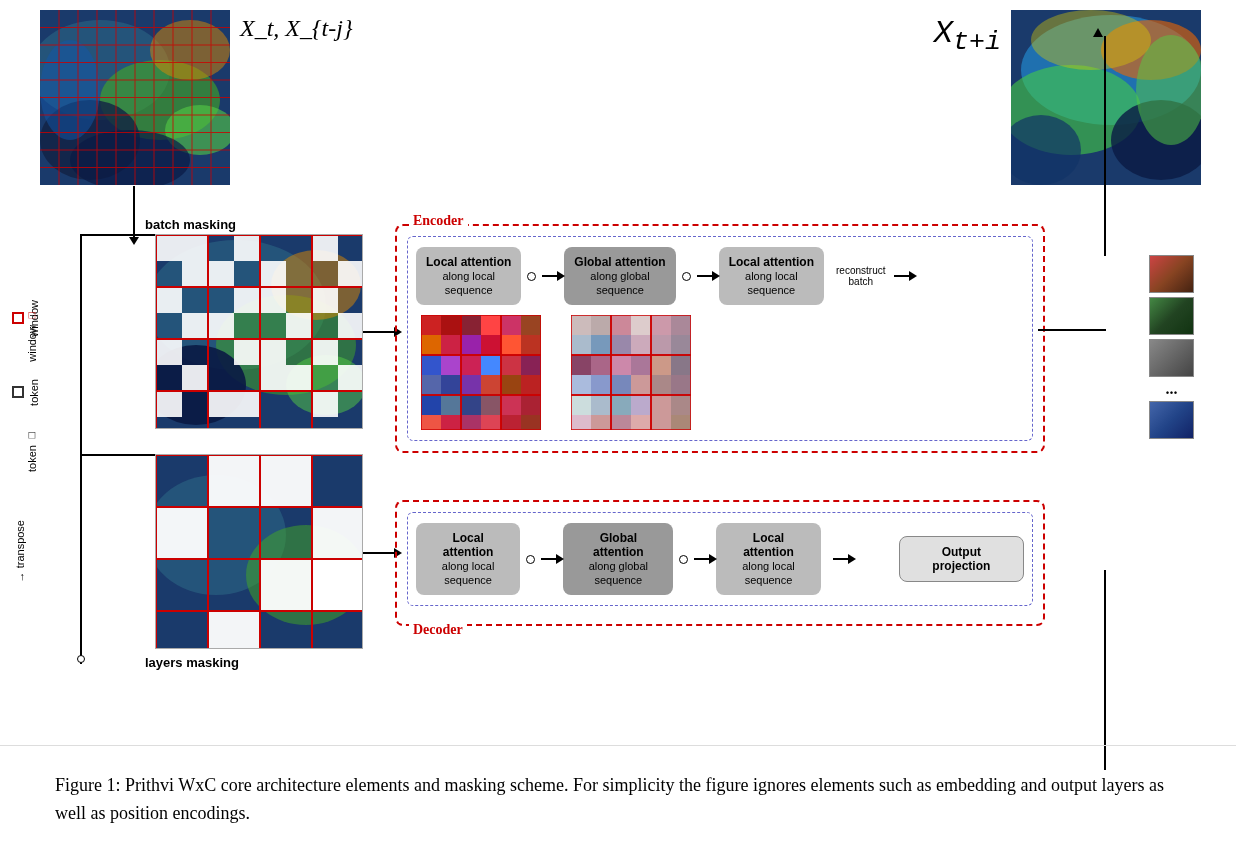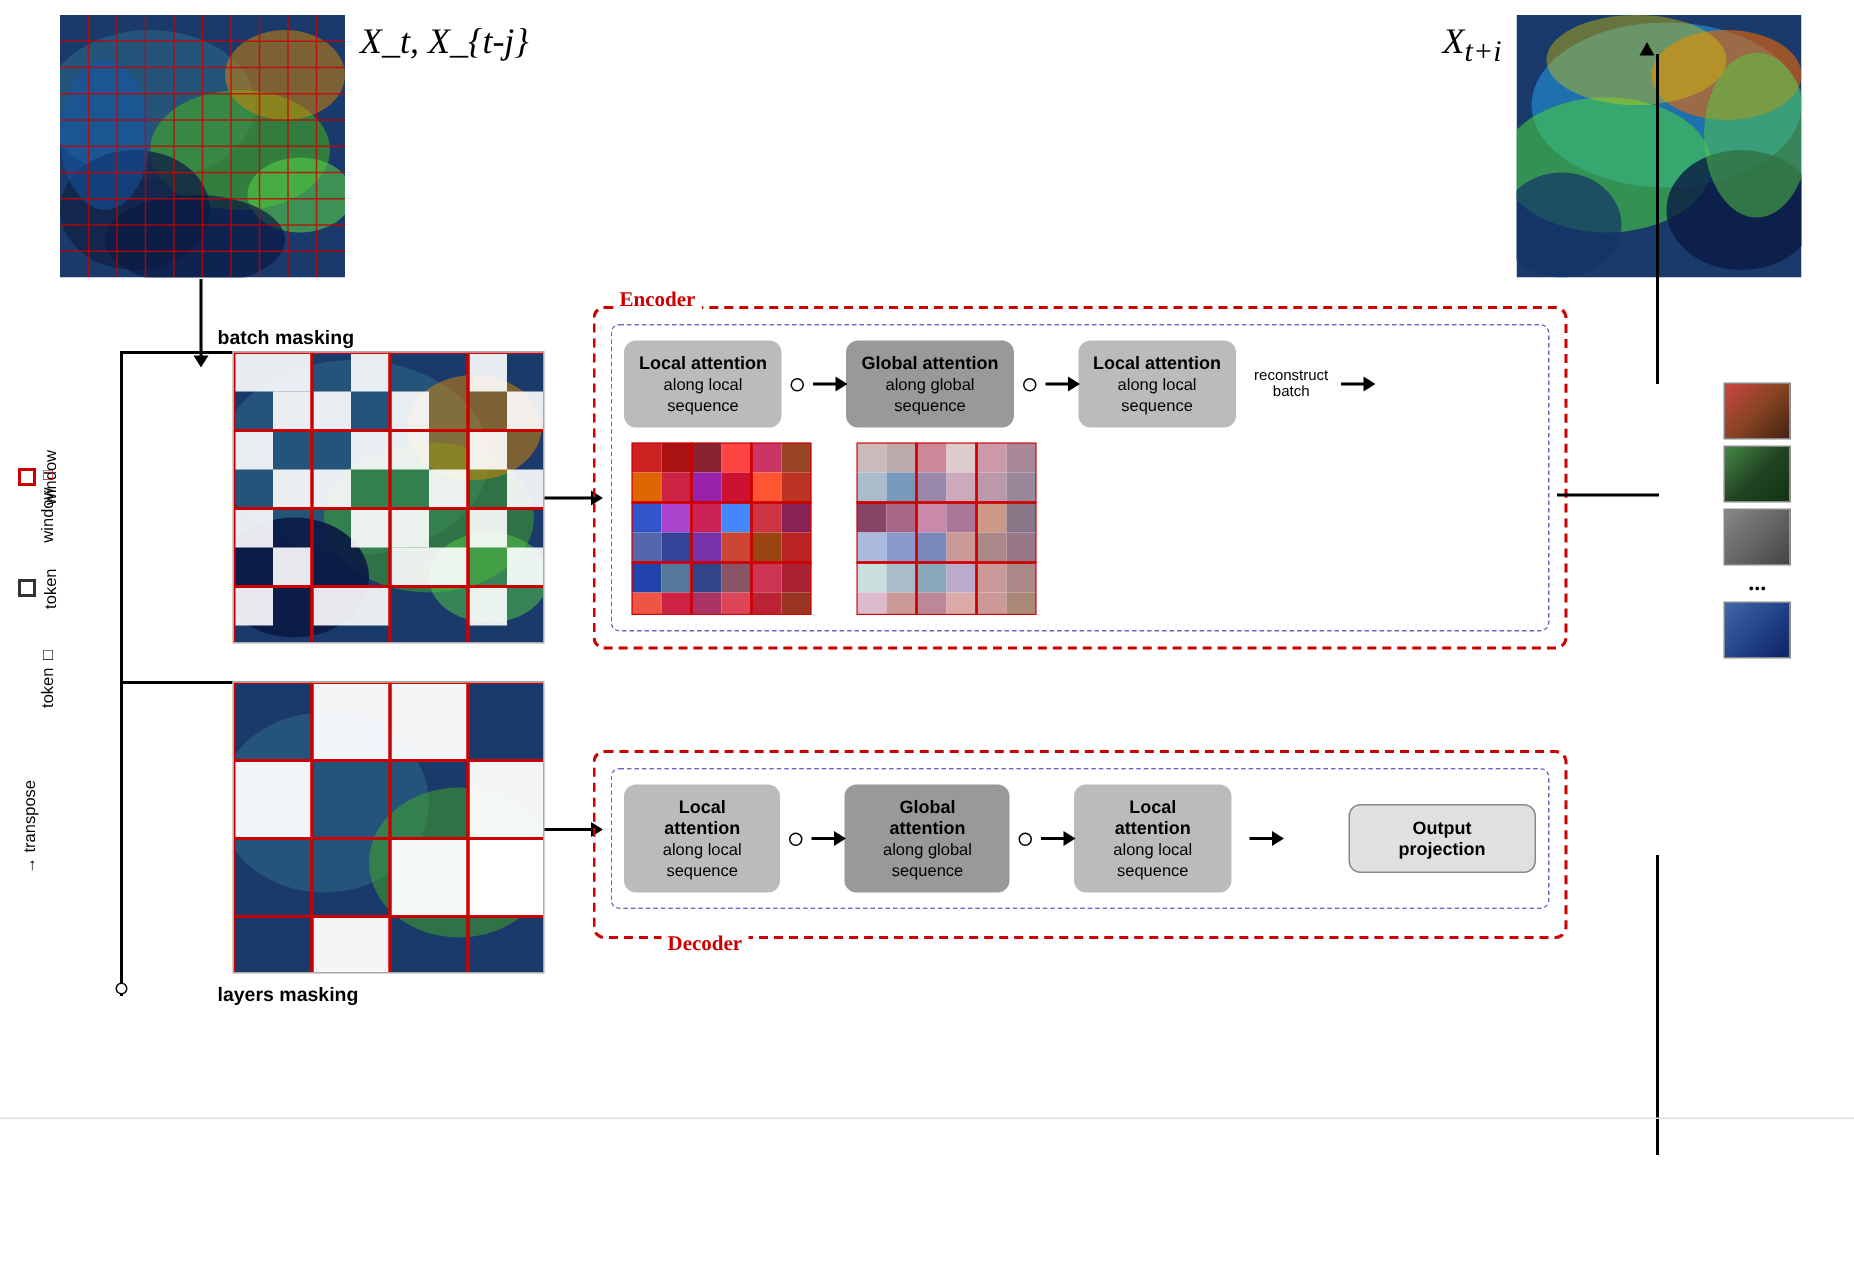--- a/index.html
+++ b/index.html
@@ -79,21 +79,21 @@
       <ellipse cx="60" cy="100" rx="70" ry="45" fill="#44cc44" opacity="0.6"></ellipse>
       <ellipse cx="150" cy="130" rx="50" ry="40" fill="#0a1a44" opacity="0.8"></ellipse>
       <ellipse cx="140" cy="40" rx="50" ry="30" fill="#ee6600" opacity="0.6"></ellipse>
       <ellipse cx="30" cy="140" rx="40" ry="35" fill="#113366" opacity="0.7"></ellipse>
       <ellipse cx="160" cy="80" rx="35" ry="55" fill="#55cc44" opacity="0.5"></ellipse>
       <ellipse cx="80" cy="30" rx="60" ry="30" fill="#ddcc00" opacity="0.4"></ellipse>
 
     </svg>
   </div>
 
-  <div style="position:absolute;top:15px;right:235px;font-size:24px;font-style:italic;font-family:Liberation Serif, serif;">
+  <div style="position:absolute;top:15px;right:235px;font-size:32px;font-style:italic;font-family:Liberation Mono, monospace;">
     <i>X</i><sub>t+i</sub>
   </div>
 
   <div style="position:absolute;top:186px;left:133px;width:2px;height:52px;background:#000;">
     <div style="position:absolute;bottom:-7px;left:-4px;border-left:5px solid transparent;border-right:5px solid transparent;border-top:8px solid #000;"></div>
   </div>
 
   <div style="position:absolute;top:234px;left:80px;width:2px;height:430px;background:#000;"></div>
 
   <div style="position:absolute;top:234px;left:80px;width:75px;height:2px;background:#000;"></div>
@@ -256,21 +256,21 @@
   <div style="position:absolute;top:655px;left:77px;width:8px;height:8px;border-radius:50%;border:1.5px solid #000;background:#fff;"></div>
 
   <div style="position:absolute;top:331px;left:363px;width:32px;height:2px;background:#000;">
     <div style="position:absolute;right:-7px;top:-4px;border-top:5px solid transparent;border-bottom:5px solid transparent;border-left:8px solid #000;"></div>
   </div>
 
   <div style="position:absolute;top:552px;left:363px;width:32px;height:2px;background:#000;">
     <div style="position:absolute;right:-7px;top:-4px;border-top:5px solid transparent;border-bottom:5px solid transparent;border-left:8px solid #000;"></div>
   </div>
 
-  <div style="position:absolute;top:204px;left:395px;width:650px;border:2px dashed #cc0000;border-radius:8px;padding:10px;">
+  <div style="position:absolute;top:224px;left:395px;width:650px;border:2px dashed #cc0000;border-radius:8px;padding:10px;">
     <div style="position:absolute;top:-13px;left:12px;font-size:14px;font-weight:bold;color:#cc0000;background:#fff;padding:0 4px;">Encoder</div>
 
 
     <div style="border:1.5px dashed #6666cc;border-radius:6px;padding:10px 8px;">
 
       <div style="display:flex;align-items:center;gap:6px;">
 
         <div style="background:#bbbbbb;border-radius:8px;padding:8px 10px;font-size:12px;font-weight:bold;text-align:center;min-width:95px;font-family:sans-serif;">
           <span>Local attention</span><br>
           <span style="font-weight:normal;font-size:11px;">along local<br>sequence</span>
@@ -410,21 +410,21 @@
             <rect x="0" y="80" width="40" height="35"></rect>
             <rect x="40" y="80" width="40" height="35"></rect>
             <rect x="80" y="80" width="40" height="35"></rect>
           </g>
         </svg>
       </div>
     </div>
   </div>
 
   <div style="position:absolute;top:500px;left:395px;width:650px;border:2px dashed #cc0000;border-radius:8px;padding:10px;">
-    <div style="position:absolute;bottom:-14px;left:12px;font-size:14px;font-weight:bold;color:#cc0000;background:#fff;padding:0 4px;margin-left:32px;">Decoder</div>
+    <div style="position:absolute;bottom:-14px;left:12px;font-size:14px;font-weight:bold;color:#cc0000;background:#fff;padding:0 4px;">Decoder</div>
 
     <div style="border:1.5px dashed #6666cc;border-radius:6px;padding:10px 8px;margin-bottom:8px;">
 
       <div style="display:flex;align-items:center;gap:6px;">
         <div style="background:#bbbbbb;border-radius:8px;padding:8px 10px;font-size:12px;font-weight:bold;text-align:center;min-width:95px;font-family:sans-serif;">
           <span>Local attention</span><br>
           <span style="font-weight:normal;font-size:11px;">along local<br>sequence</span>
         </div>
         <div style="width:9px;height:9px;border-radius:50%;border:1.5px solid #000;background:#fff;flex-shrink:0;"></div>
         <div style="width:16px;height:2px;background:#000;position:relative;flex-shrink:0;">
@@ -466,16 +466,17 @@
   </div>
 
   <div style="position:absolute;top:36px;right:130px;width:2px;height:220px;background:#000;"></div>
 
   <div style="position:absolute;top:329px;right:130px;width:68px;height:2px;background:#000;"></div>
 
   <div style="position:absolute;top:28px;right:133px;border-left:5px solid transparent;border-right:5px solid transparent;border-bottom:9px solid #000;"></div>
 
   <div style="position:absolute;top:570px;right:130px;width:2px;height:200px;background:#000;"></div>
 
+  <div style="position:absolute;bottom:28px;left:55px;right:55px;font-size:18px;line-height:1.55;font-family:'Times New Roman',serif;">Figure 1: Prithvi WxC core architecture elements and masking scheme. For simplicity the figure ignores elements such as embedding and output layers as well as position encodings.</div>
 
   <div style="position:absolute;bottom:110px;left:0;right:0;height:1px;background:#ddd;"></div>
 
 </div>
 
 </body></html>

